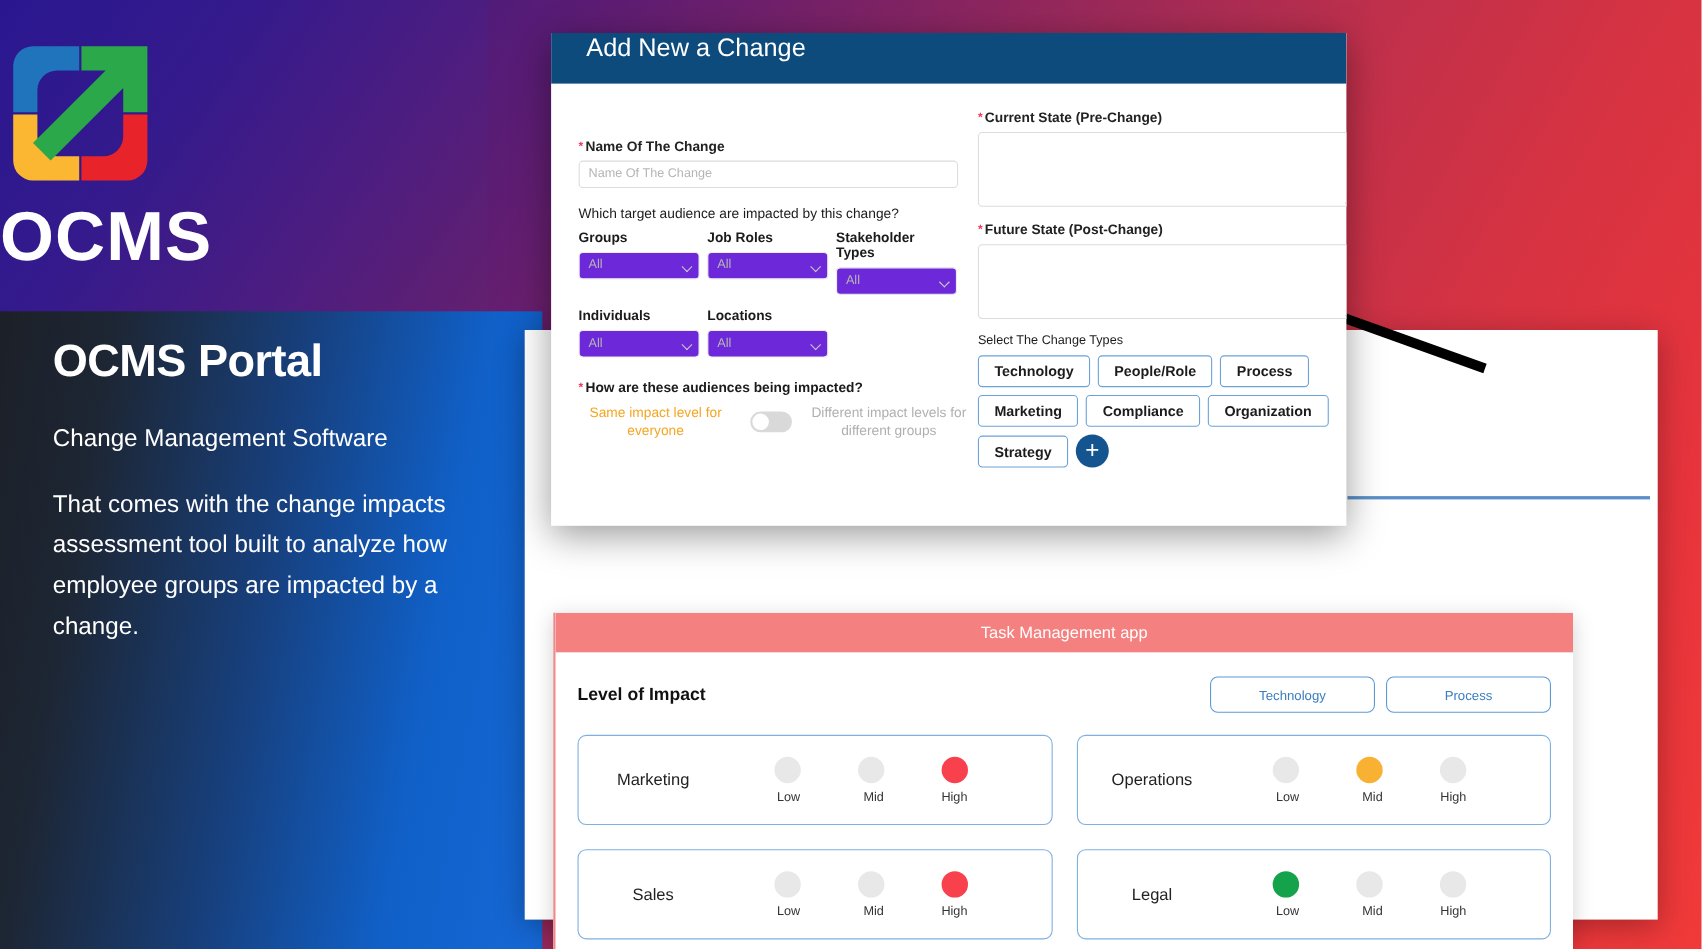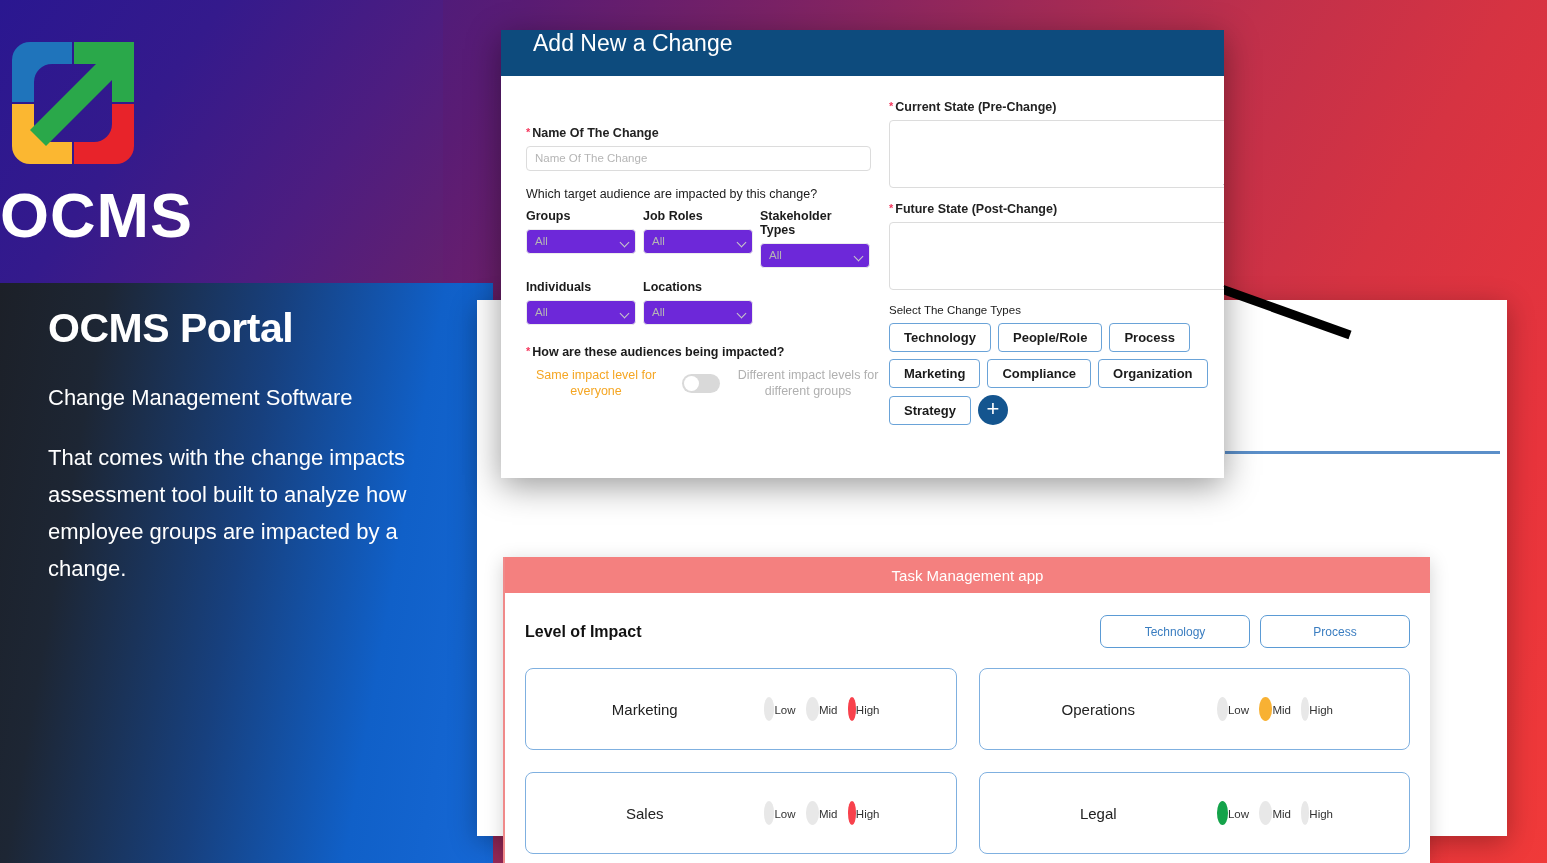--- a/index.html
+++ b/index.html
@@ -188,21 +188,21 @@
   #cards-grid {
     display: grid; grid-template-columns: 1fr 1fr; gap: 22px 22px;
     padding: 20px 20px 0 20px;
   }
   .impact-card {
     height: 82px; border: 1px solid #7fb0e0; border-radius: 8px;
     display: flex; align-items: center; background: #fff;
   }
   .card-name { flex: 1; text-align: center; font-size: 15px; color: #222; }
   .levels { display: flex; gap: 10px; padding-right: 76px; }
-  .level { width: 32px; display: flex; flex-direction: row; align-items: flex-start; }
+  .level { width: 32px; display: flex; flex-direction: column; align-items: flex-end; margin-left: 34px; }
   .dot { width: 24px; height: 24px; border-radius: 50%; background: #e8e8e8; }
   .dot.low-on { background: #14a34a; }
   .dot.mid-on { background: #f8b133; }
   .dot.high-on { background: #f8414c; }
   .lvl-label { font-size: 11.5px; color: #333; margin-top: 7px; }
 </style>
 </head>
 <body>
 
 <div id="root">

